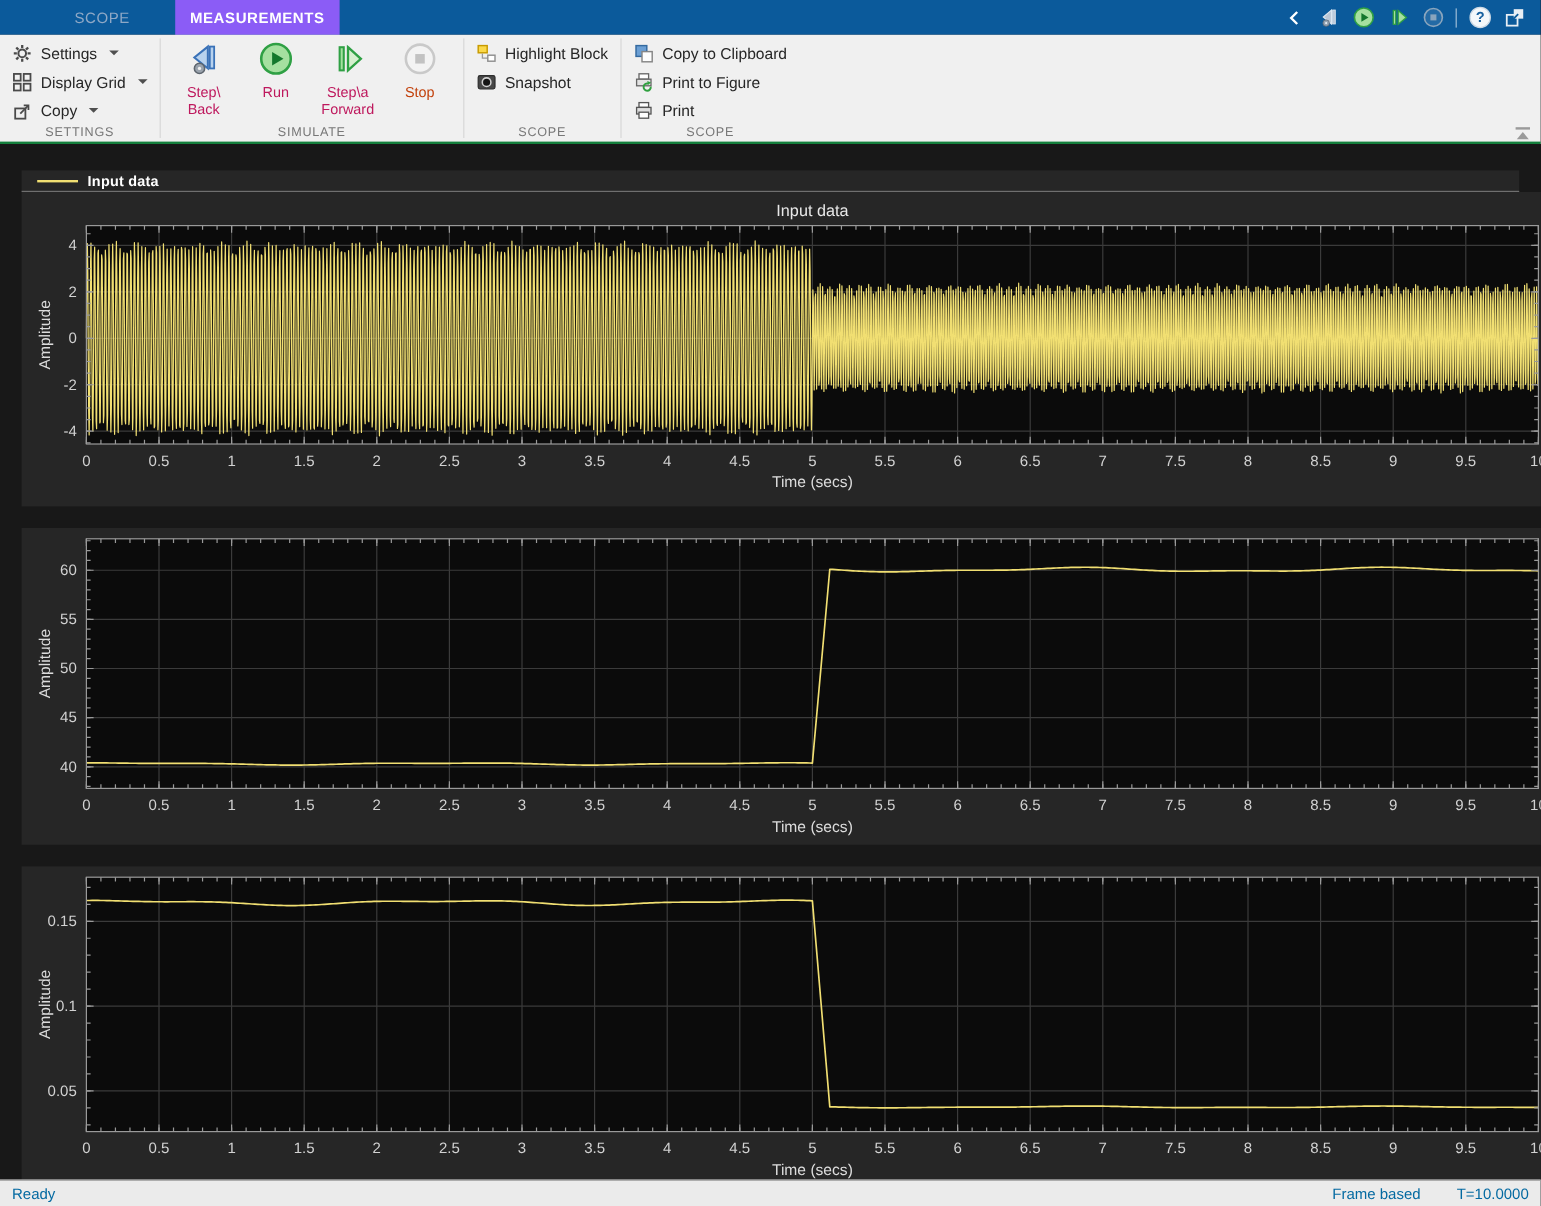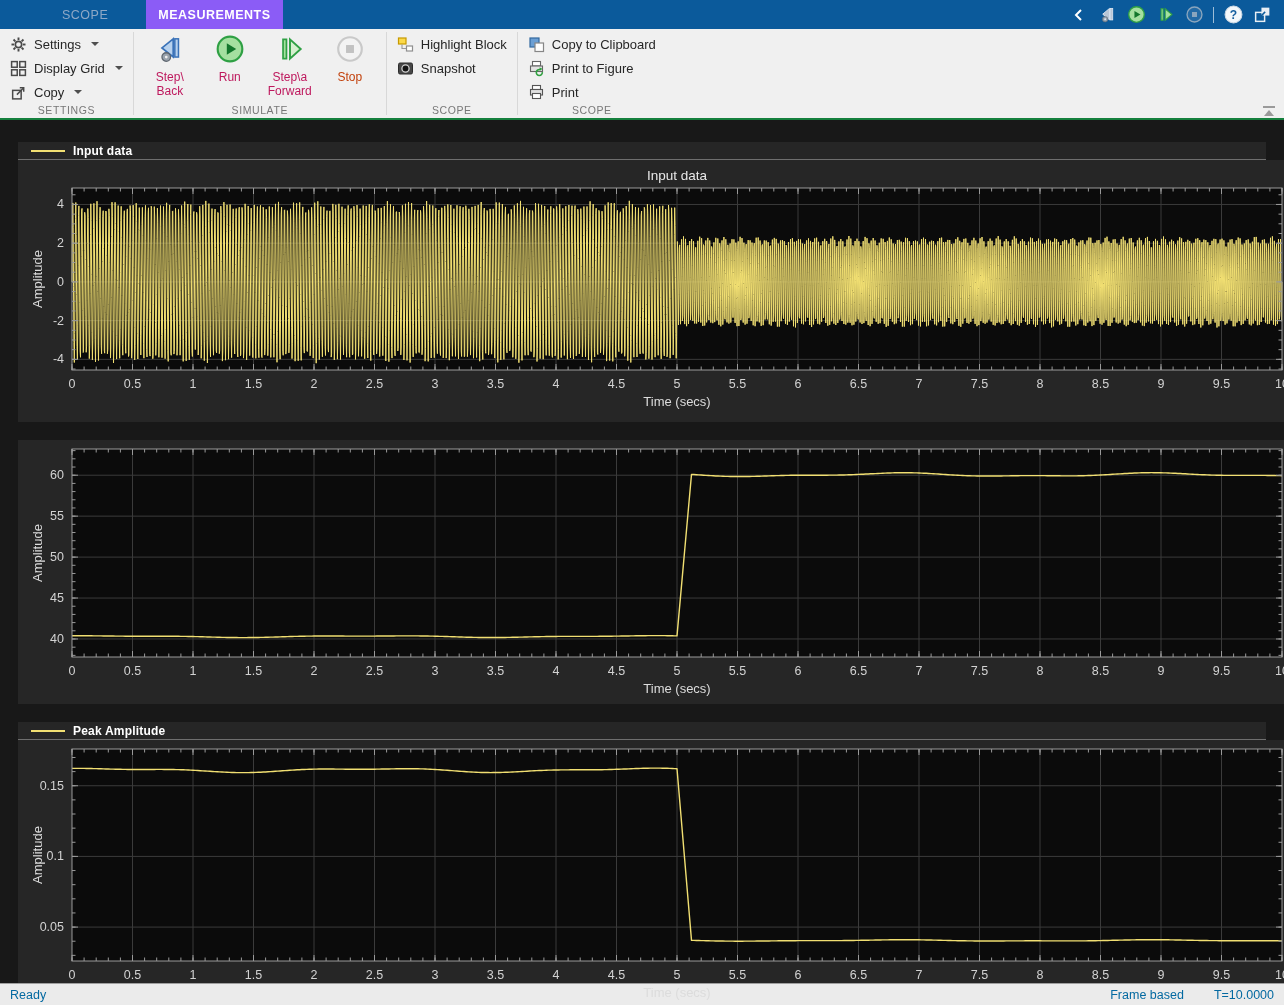--- a/index.html
+++ b/index.html
@@ -1005,24 +1005,20 @@
           <text x="46" y="121.09448818897637" text-anchor="end">50</text>
           <text x="46" y="80.1496062992126" text-anchor="end">55</text>
           <text x="46" y="39.204724409448836" text-anchor="end">60</text>
           <text x="659" y="253" text-anchor="middle" font-size="13" fill="#dcdcdc">Time (secs)</text>
           <text x="24" y="113" text-anchor="middle" font-size="13" fill="#dcdcdc" transform="rotate(-90 24 113)">Amplitude</text>
         </g>
       </svg>
   </div>
 
   <div class="scope-panel">
-    <div class="legend-strip">
-      <span class="legend-swatch" style="background: rgb(241, 223, 114);"></span>
-      <span class="legend-label">Peak Amplitude</span>
-    </div>
     <svg class="plot-svg" id="plot-svg-2" width="1284" height="264" viewBox="0 0 1284 264">
         <rect x="54" y="9" width="1210" height="212" fill="#0b0b0b"></rect>
         <g>
           <line x1="114.5" y1="9" x2="114.5" y2="221" stroke="#3b3b3b" stroke-width="1"></line>
           <line x1="175" y1="9" x2="175" y2="221" stroke="#3b3b3b" stroke-width="1"></line>
           <line x1="235.5" y1="9" x2="235.5" y2="221" stroke="#3b3b3b" stroke-width="1"></line>
           <line x1="296" y1="9" x2="296" y2="221" stroke="#3b3b3b" stroke-width="1"></line>
           <line x1="356.5" y1="9" x2="356.5" y2="221" stroke="#3b3b3b" stroke-width="1"></line>
           <line x1="417" y1="9" x2="417" y2="221" stroke="#3b3b3b" stroke-width="1"></line>
           <line x1="477.5" y1="9" x2="477.5" y2="221" stroke="#3b3b3b" stroke-width="1"></line>

